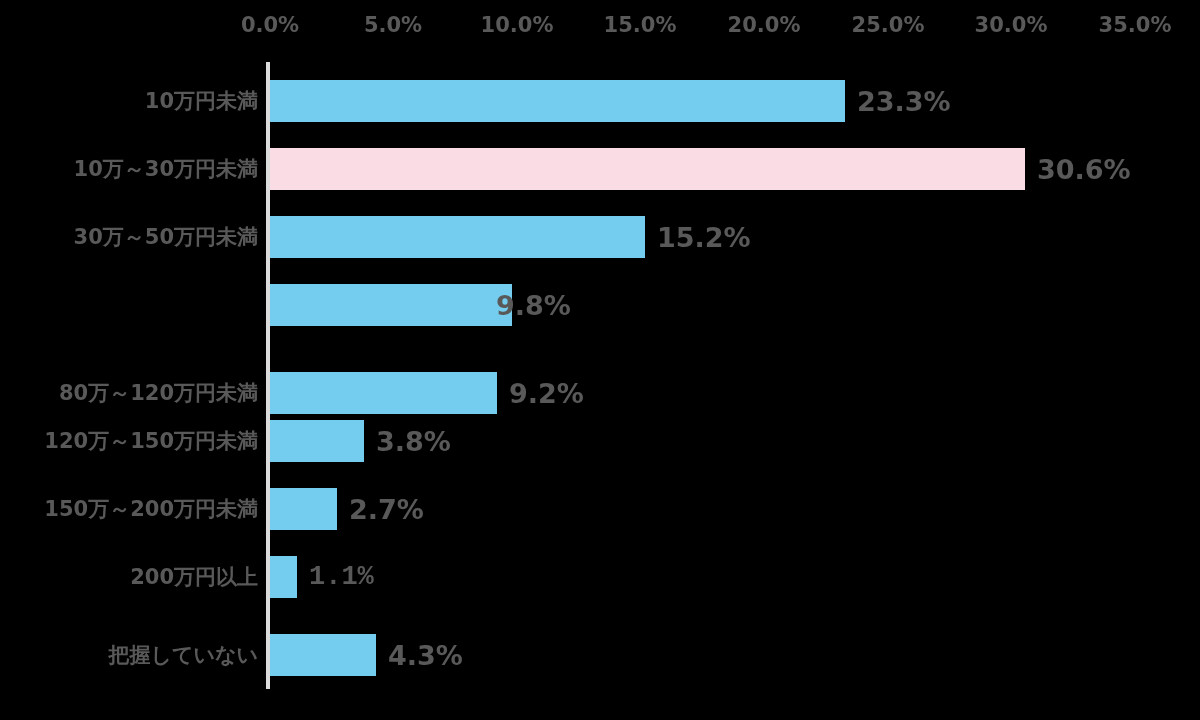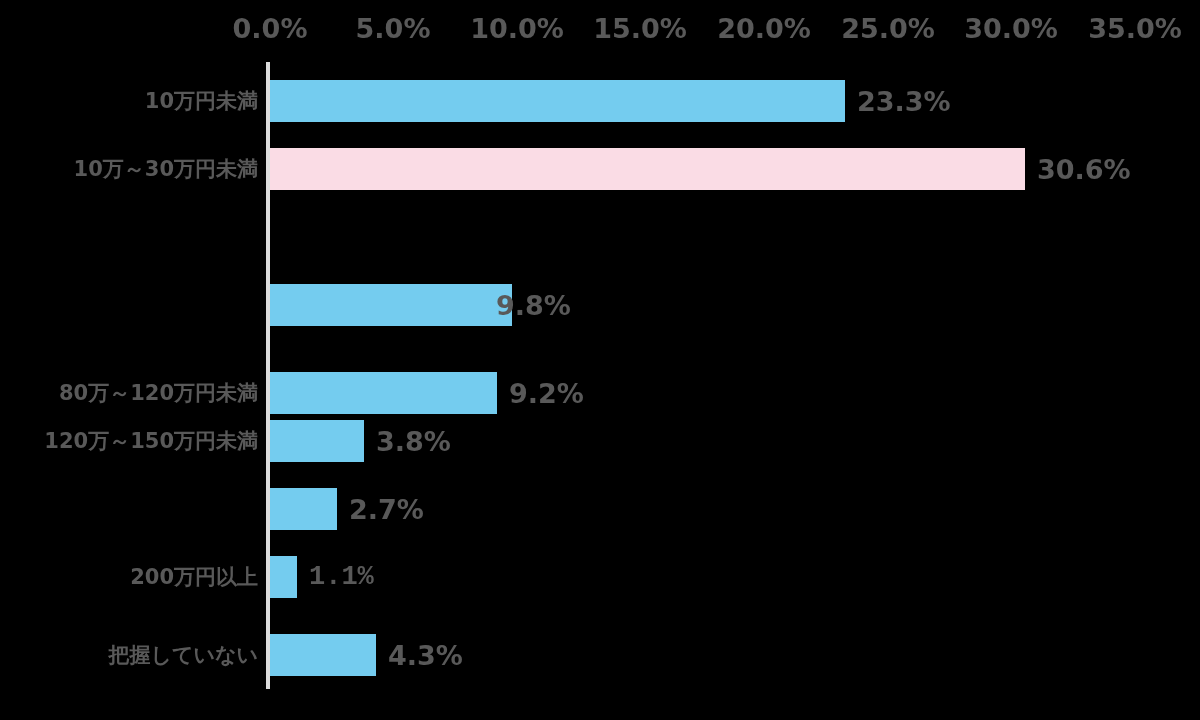--- a/index.html
+++ b/index.html
@@ -26,21 +26,21 @@
     position: absolute;
     left: 0;
     top: 0;
     width: 1200px;
     height: 50px;
   }
   .x-tick {
     position: absolute;
     top: 13px;
     transform: translateX(-50%);
-    font-size: 27px;
+    font-size: 21px;
     font-weight: bold;
     color: #595959;
     white-space: nowrap;
     letter-spacing: 0px;
   }
 
   
   .axis-line {
     position: absolute;
     left: 266px;
@@ -122,39 +122,45 @@
       <div class="bar" style="width:575px;"></div>
       <div class="val-label" style="left:857px;">23.3%</div>
     </div>
 
     <div class="row" style="top:148px;">
       <div class="cat-label">10万～30万円未満</div>
       <div class="bar highlight" style="width:755px;"></div>
       <div class="val-label" style="left:1037px;">30.6%</div>
     </div>
 
+    <div class="row" style="top:216px;">
+      <div class="cat-label">30万～50万円未満</div>
+      <div class="bar" style="width:375px;"></div>
+      <div class="val-label" style="left:657px;">15.2%</div>
+    </div>
 
     <div class="row" style="top:284px;">
       <div class="bar" style="width:242px;"></div>
       <div class="val-label" style="left:496px;">9.8%</div>
     </div>
 
     <div class="row" style="top:372px;">
       <div class="cat-label">80万～120万円未満</div>
       <div class="bar" style="width:227px;"></div>
       <div class="val-label" style="left:509px;">9.2%</div>
     </div>
 
     <div class="row" style="top:420px;">
       <div class="cat-label">120万～150万円未満</div>
       <div class="bar" style="width:94px;"></div>
       <div class="val-label" style="left:376px;">3.8%</div>
     </div>
 
     <div class="row" style="top:488px;">
+      <div class="cat-label">150万～200万円未満</div>
       <div class="bar" style="width:67px;"></div>
       <div class="val-label" style="left:349px;">2.7%</div>
     </div>
 
     <div class="row" style="top:556px;">
       <div class="cat-label">200万円以上</div>
       <div class="bar" style="width:27px;"></div>
       <div class="val-label" style="left:309px;font-family:Liberation Mono, monospace;">1.1%</div>
     </div>
 

